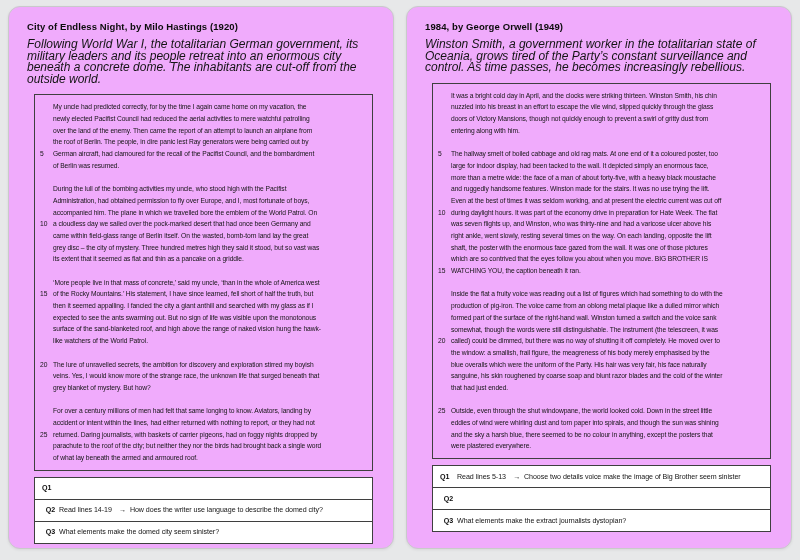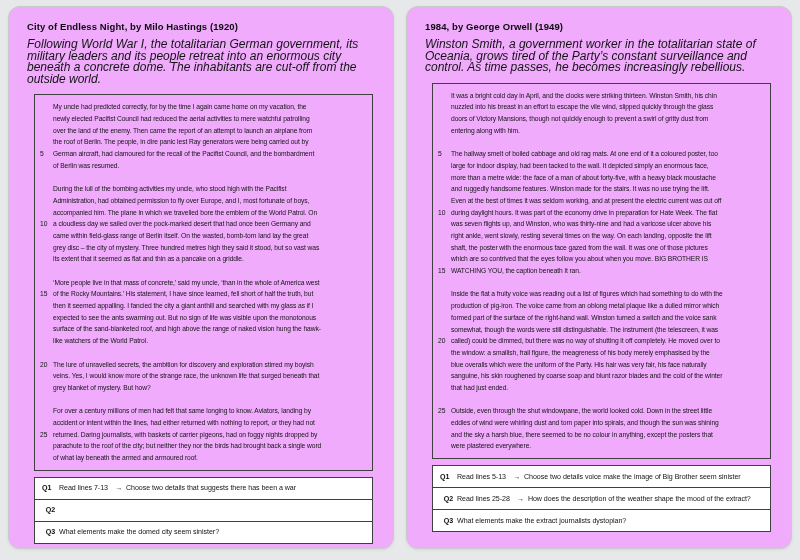--- a/index.html
+++ b/index.html
@@ -198,24 +198,24 @@
             <span class="x-text">parachute to the roof of the city; but neither they nor the birds had brought back a single word</span>
           </div>
           <div class="x-row">
             <span class="x-num"></span>
             <span class="x-text">of what lay beneath the armed and armoured roof.</span>
           </div>
         </div>
       <div class="questions">
           <div class="q-row">
             <span class="q-label">Q1</span>
-            <span class="q-content"><span class="q-range">Read lines 7-13</span><span class="q-arrow">→</span><span>Choose two details that suggests there has been a war</span></span>
           </div>
           <div class="q-row">
             <span class="q-label">Q2</span>
+            <span class="q-content"><span class="q-range">Read lines 14-19</span><span class="q-arrow">→</span><span>How does the writer use language to describe the domed city?</span></span>
           </div>
           <div class="q-row">
             <span class="q-label">Q3</span>
             <span class="q-content"><span>What elements make the domed city seem sinister?</span></span>
           </div>
         </div>
     </div>
   </section>
 
   <section class="page">
@@ -348,21 +348,20 @@
             <span class="x-text">were plastered everywhere.</span>
           </div>
         </div>
       <div class="questions">
           <div class="q-row">
             <span class="q-label">Q1</span>
             <span class="q-content"><span class="q-range">Read lines 5-13</span><span class="q-arrow">→</span><span>Choose two details voice make the image of Big Brother seem sinister</span></span>
           </div>
           <div class="q-row">
             <span class="q-label">Q2</span>
-            <span class="q-content"><span class="q-range">Read lines 25-28</span><span class="q-arrow">→</span><span>How does the description of the weather shape the mood of the extract?</span></span>
           </div>
           <div class="q-row">
             <span class="q-label">Q3</span>
             <span class="q-content"><span>What elements make the extract journalists dystopian?</span></span>
           </div>
         </div>
     </div>
   </section>
 
 </div>

